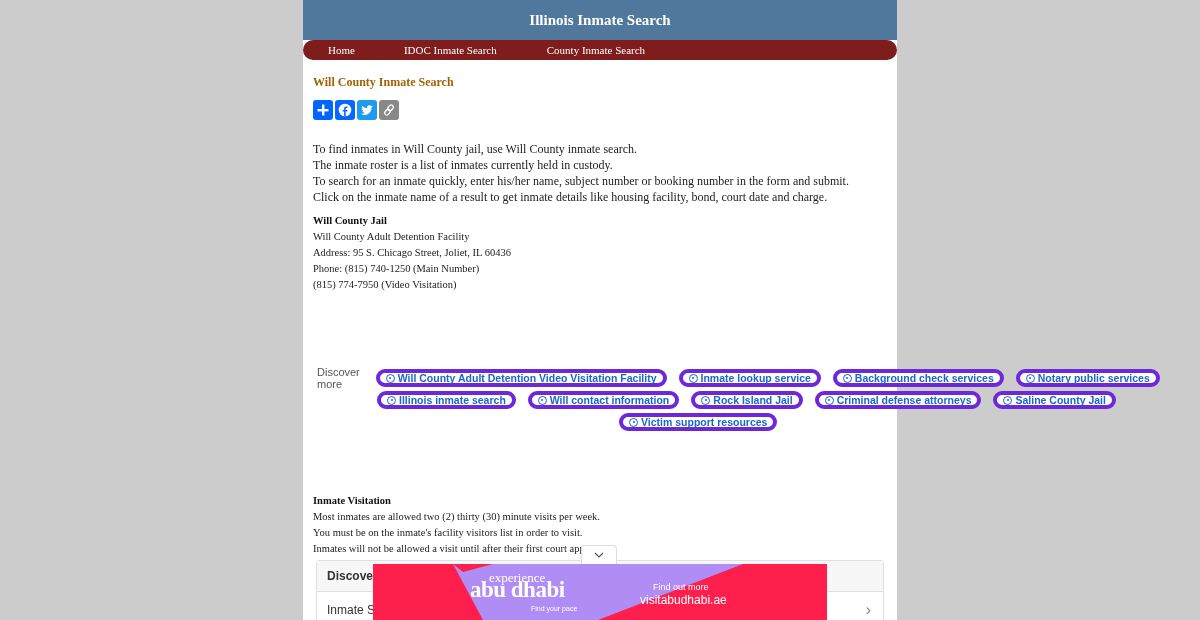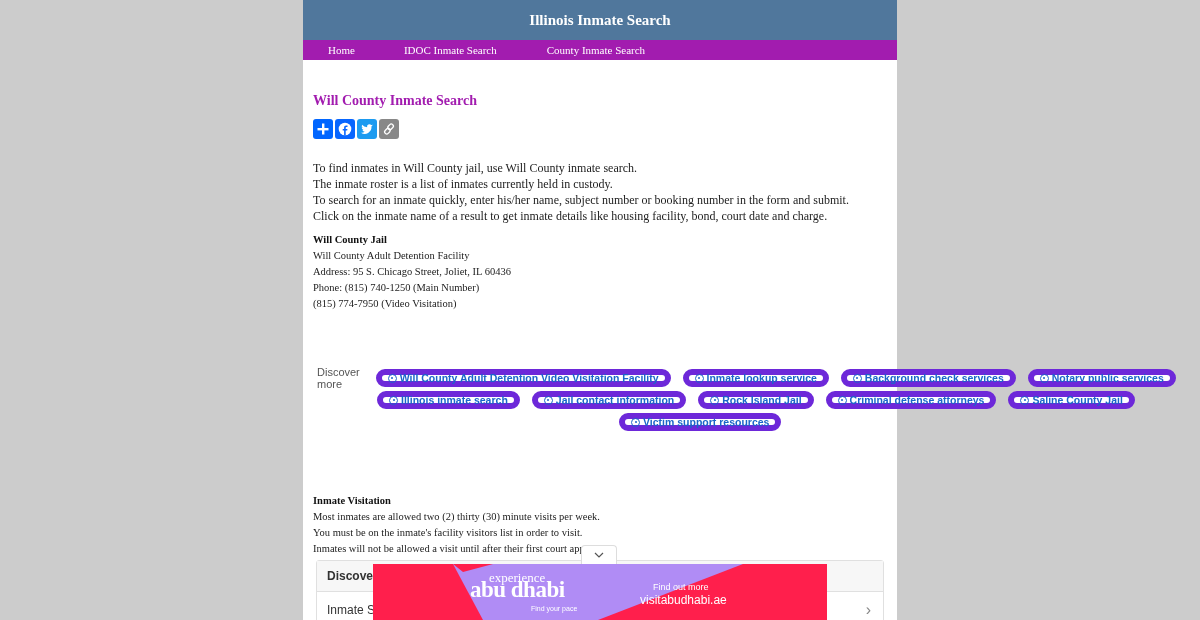--- a/index.html
+++ b/index.html
@@ -1,40 +1,40 @@
 <!DOCTYPE html>
 <html><head>
   <meta charset="utf-8">
   <style>
     * { box-sizing: border-box; margin: 0; padding: 0; }
     html, body { width: 1200px; height: 620px; overflow: hidden; }
     body { background: #cccccc; font-family: "Liberation Serif", serif; position: relative; }
     .page { position: absolute; left: 303px; top: 0; width: 594px; height: 620px; background: #ffffff; }
     .site-header { height: 40px; background: #50779c; color: #fff; text-align: center; font-weight: bold; font-size: 15px; line-height: 40px; }
-    .site-nav { height: 20px; background: #a21caf; display: flex; align-items: center; }
+    .site-nav { height: 20px; background: #7f1d1d; display: flex; align-items: center; border-radius: 10px; }
     .site-nav a { color: #ffffff; font-size: 11px; text-decoration: none; display: block; }
     .nav-home { margin-left: 25px; }
     .nav-idoc { margin-left: 49px; }
     .nav-county { margin-left: 50px; }
     .content { padding: 0 10px; }
-    h1.page-title { font-size: 14px; font-weight: bold; margin-top: 33px; line-height: 16px; color: #a21caf; }
+    h1.page-title { font-size: 12px; font-weight: bold; margin-top: 14px; line-height: 16px; color: #a16207; }
     .share-bar { display: flex; gap: 2px; margin-top: 10px; height: 21px; }
     .share-btn { width: 20px; height: 20px; border-radius: 3px; display: flex; align-items: center; justify-content: center; }
     .share-btn svg { width: 14px; height: 14px; }
     .share-add { background: #0166ff; }
     .share-fb { background: #0866ff; }
     .share-tw { background: #1d9bf0; }
     .share-copy { background: #888888; }
     .intro { margin-top: 20px; font-size: 12px; line-height: 16px; color: #222; }
     .jail-info { margin-top: 8px; font-size: 10.5px; line-height: 16px; color: #222; }
     .jail-info .jail-title { font-weight: bold; color: #111; }
     .discover-more { position: absolute; left: 303px; top: 369px; width: 780px; font-family: "Liberation Sans", sans-serif; }
     .dm-row { display: flex; gap: 12px; height: 18px; margin-bottom: 4px; align-items: center; }
     .dm-label { font-size: 11px; color: #555; margin-left: 14px; margin-right: 4px; }
-    .chip { display: inline-flex; align-items: center; height: 18px; padding: 0 6px; border: 6px solid #6d28d9; border-radius: 9px; background: #fff; color: #1a66c9; font-size: 10.5px; font-weight: bold; white-space: nowrap; }
+    .chip { display: inline-flex; align-items: center; height: 18px; padding: 0 6px; border: 4px solid #6d28d9; border-radius: 9px; background: #fff; color: #1a66c9; font-size: 10.5px; font-weight: bold; white-space: nowrap; }
     .chip .chip-icon { width: 9px; height: 9px; border: 1.2px solid #1a66c9; border-radius: 50%; margin-right: 3px; position: relative; display: inline-block; }
     .chip .chip-icon::before { content: ""; position: absolute; left: 2.5px; top: 2.5px; width: 2px; height: 2px; background: #1a66c9; border-radius: 50%; }
     .visitation { position: absolute; left: 313px; top: 493px; font-size: 10.5px; line-height: 16px; color: #222; }
     .visitation .vis-title { font-weight: bold; color: #111; }
     .discover-box { position: absolute; left: 316px; top: 560px; width: 568px; height: 70px; border: 1px solid #e0e0e0; border-radius: 3px; background: #fff; font-family: "Liberation Sans", sans-serif; }
     .discover-box .db-head { height: 31px; background: #f7f7f7; border-bottom: 1px solid #e0e0e0; font-size: 12px; font-weight: bold; color: #333; line-height: 31px; padding-left: 10px; }
     .discover-box .db-item { height: 36px; line-height: 36px; font-size: 12px; color: #333; padding-left: 10px; position: relative; }
     .discover-box .db-chev { position: absolute; right: 12px; top: 0; color: #888; font-size: 16px; }
     .ad-banner { position: absolute; left: 373px; top: 564px; width: 454px; height: 56px; overflow: hidden; background: #ff1f4c; font-family: "Liberation Sans", sans-serif; }
     .ad-purple { position: absolute; left: 0; top: 0; width: 454px; height: 56px; }
@@ -125,21 +125,21 @@
         <span>Notary public services</span>
       </span>
   </div>
   <div class="dm-row" style="padding-left:74px;">
     <span class="chip">
         <i class="chip-icon"></i>
         <span>Illinois inmate search</span>
       </span>
     <span class="chip">
         <i class="chip-icon"></i>
-        <span>Jail contact information</span>
+        <span>Will contact information</span>
       </span>
     <span class="chip">
         <i class="chip-icon"></i>
         <span>Rock Island Jail</span>
       </span>
     <span class="chip">
         <i class="chip-icon"></i>
         <span>Criminal defense attorneys</span>
       </span>
     <span class="chip">

